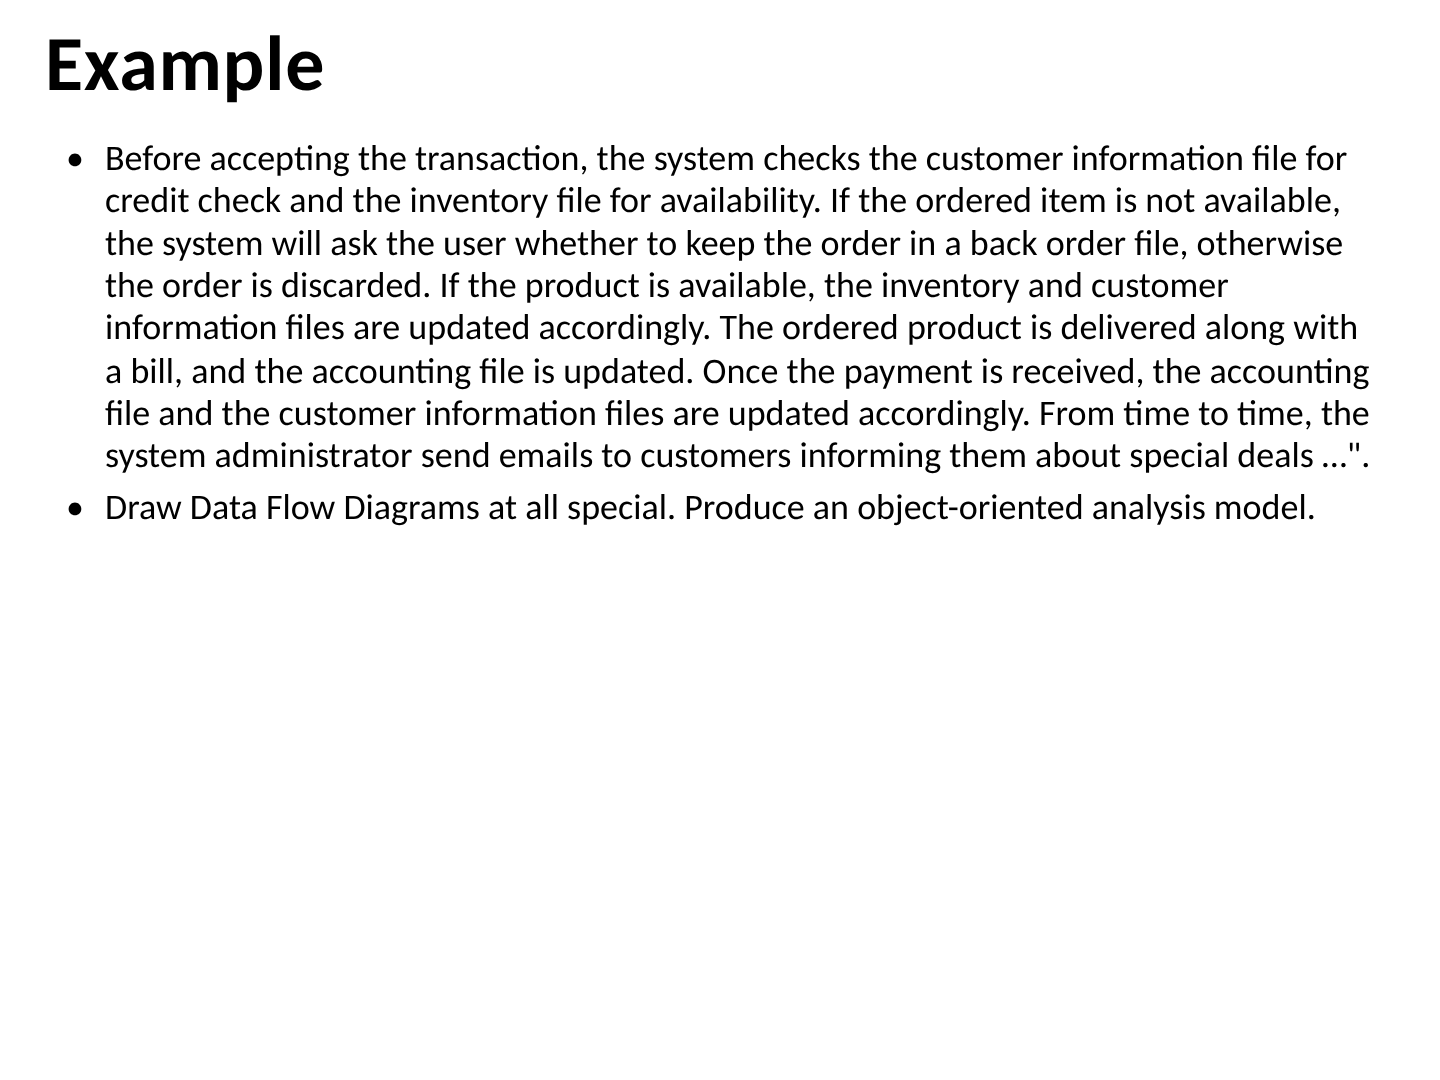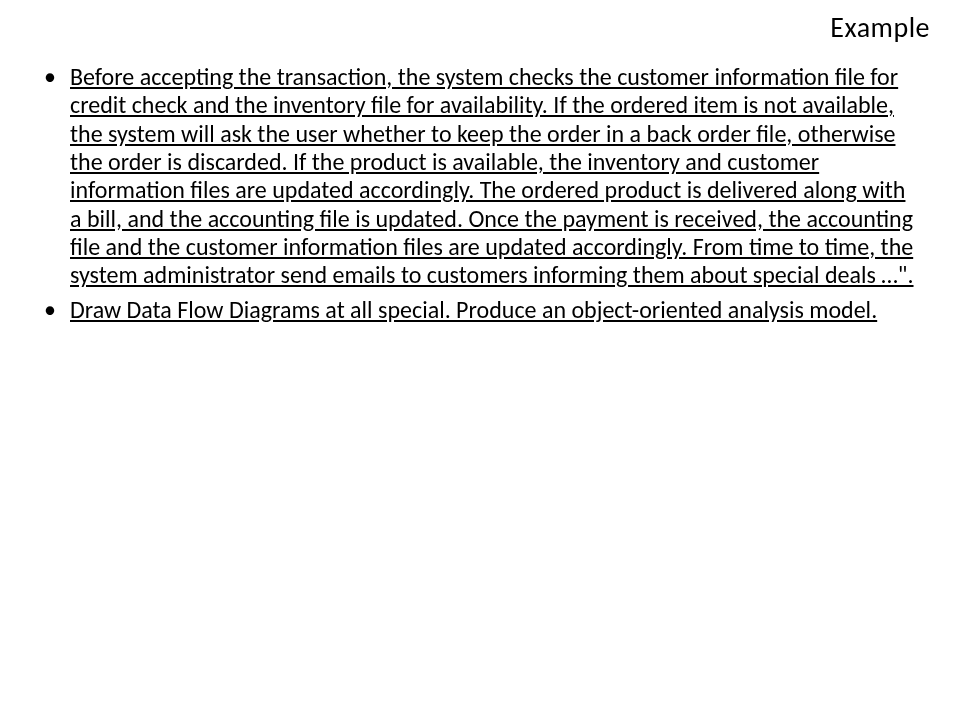--- a/index.html
+++ b/index.html
@@ -14,40 +14,39 @@
       font-family: Calibri, 'Segoe UI', Arial, sans-serif;
       color: #000000;
       overflow: hidden;
     }
     .slide {
       width: 100%;
       height: 100%;
       padding: 10px 30px 30px 30px;
     }
     .title {
-      text-align: right;
-      font-size: 28px;
-      font-weight: 400;
+      text-align: left;
+      font-size: 52px;
+      font-weight: 700;
       margin-bottom: 18px;
       letter-spacing: 0.5px;
     }
     .content {
       padding-left: 40px;
       padding-right: 10px;
     }
     ul {
       list-style: none;
     }
     li {
       position: relative;
       font-size: 24px;
       line-height: 1.18;
       margin-bottom: 6px;
       text-align: left;
-      text-decoration: underline;
     }
     li::before {
       content: "•";
       position: absolute;
       left: -26px;
       top: 0;
       font-size: 24px;
     }
   </style>
 </head>

